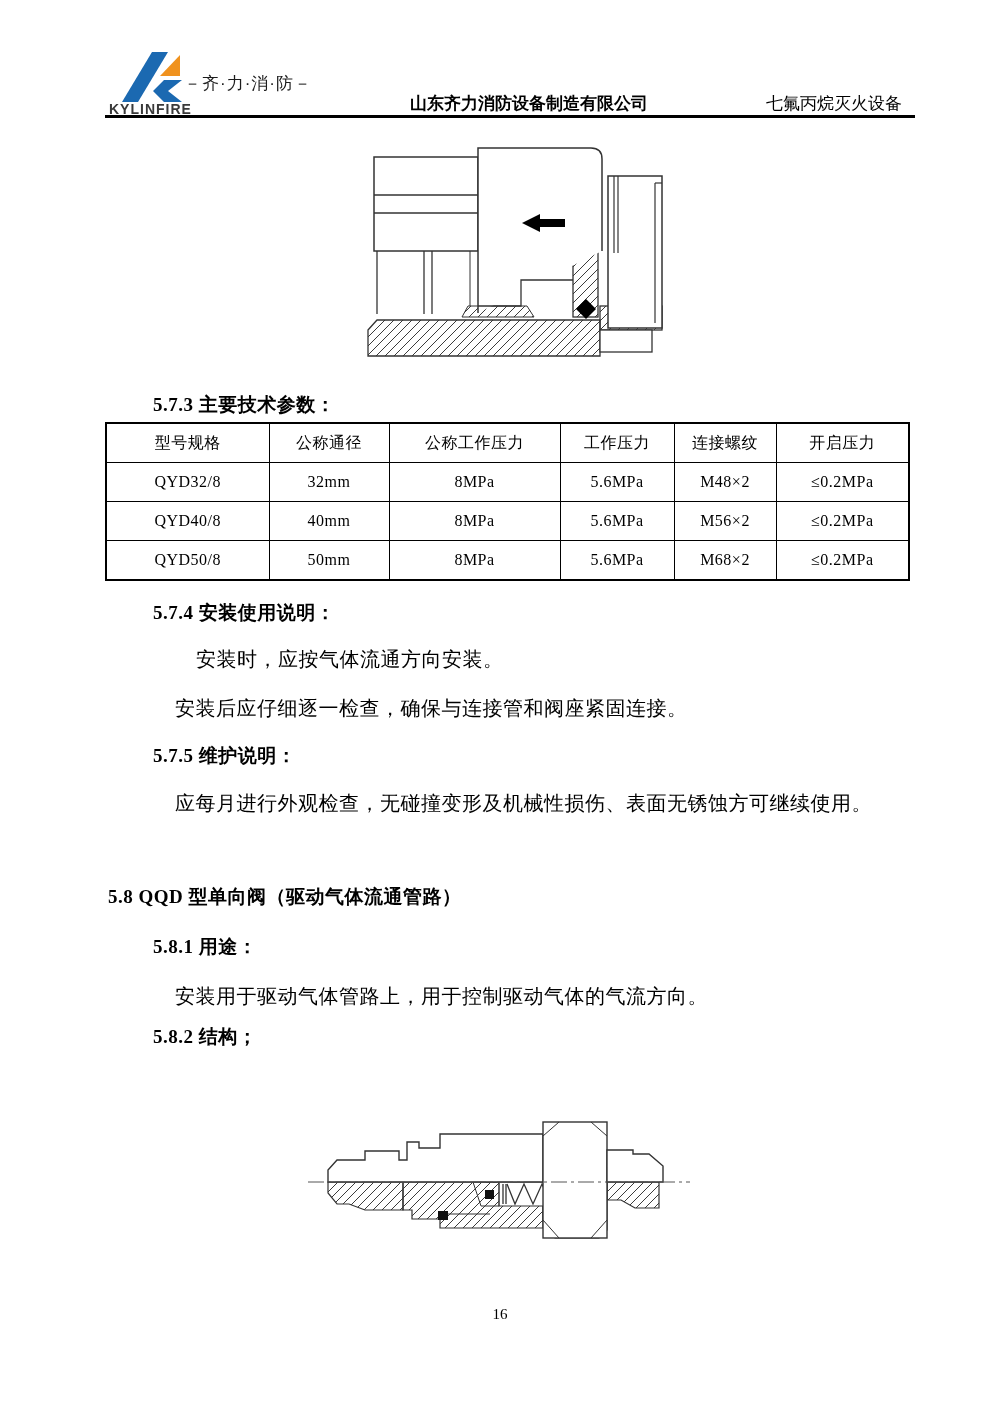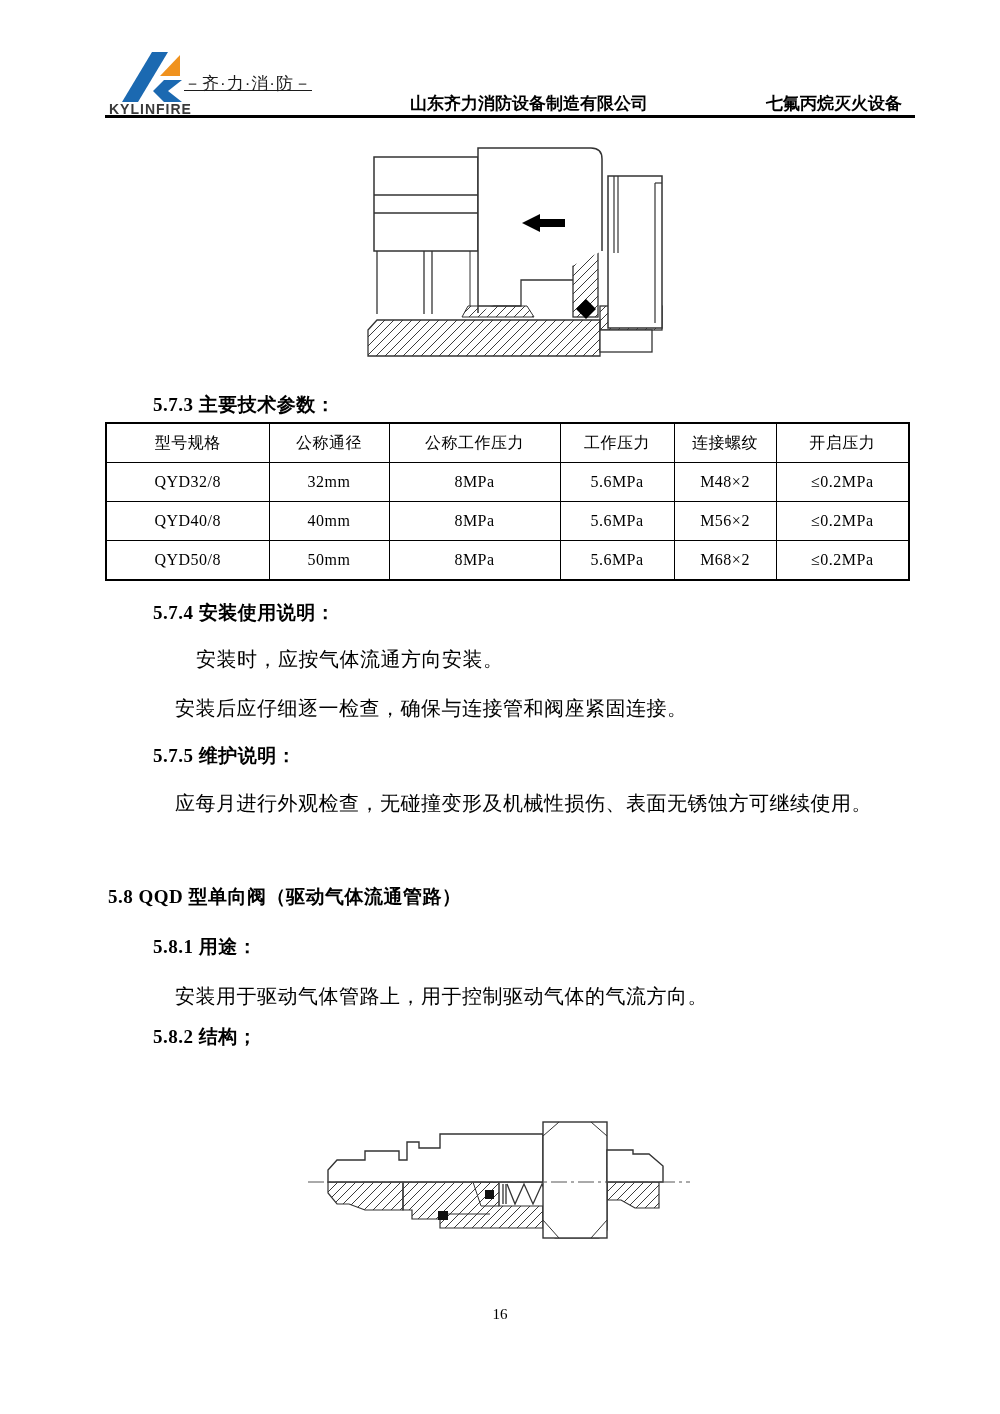--- a/index.html
+++ b/index.html
@@ -11,31 +11,31 @@
   
   .logo-svg{position:absolute;left:118px;top:50px;}
   .brand-name{
     position:absolute;left:109px;top:101px;
     font-family:"Liberation Sans","DejaVu Sans",sans-serif;
     font-weight:bold;font-size:14px;letter-spacing:1px;color:#3a3a3a;
   }
   .tagline{
     position:absolute;left:184px;top:72px;
     font-family:"Liberation Sans","DejaVu Sans",sans-serif;
-    font-size:17px;color:#1c1c1c;letter-spacing:1px;text-decoration:underline;
+    font-size:17px;color:#1c1c1c;letter-spacing:1px;
   }
   .company-name{
     position:absolute;left:410px;top:92px;
     font-family:"Liberation Sans","DejaVu Sans",sans-serif;
     font-weight:bold;font-size:17px;
   }
   .product-name{
     position:absolute;left:766px;top:92px;
     font-family:"Liberation Sans","DejaVu Sans",sans-serif;
-    font-weight:bold;font-size:17px;
+    font-weight:normal;font-size:17px;
   }
   .header-rule{
     position:absolute;left:105px;top:115px;width:810px;height:3px;background:#000;
   }
   
   .drawing1{position:absolute;left:355px;top:143px;}
   .drawing2{position:absolute;left:303px;top:1118px;}
   
   .h-sub{position:absolute;font-size:19px;font-weight:bold;letter-spacing:0.5px;}
   .para{position:absolute;font-size:20px;letter-spacing:0.5px;}

